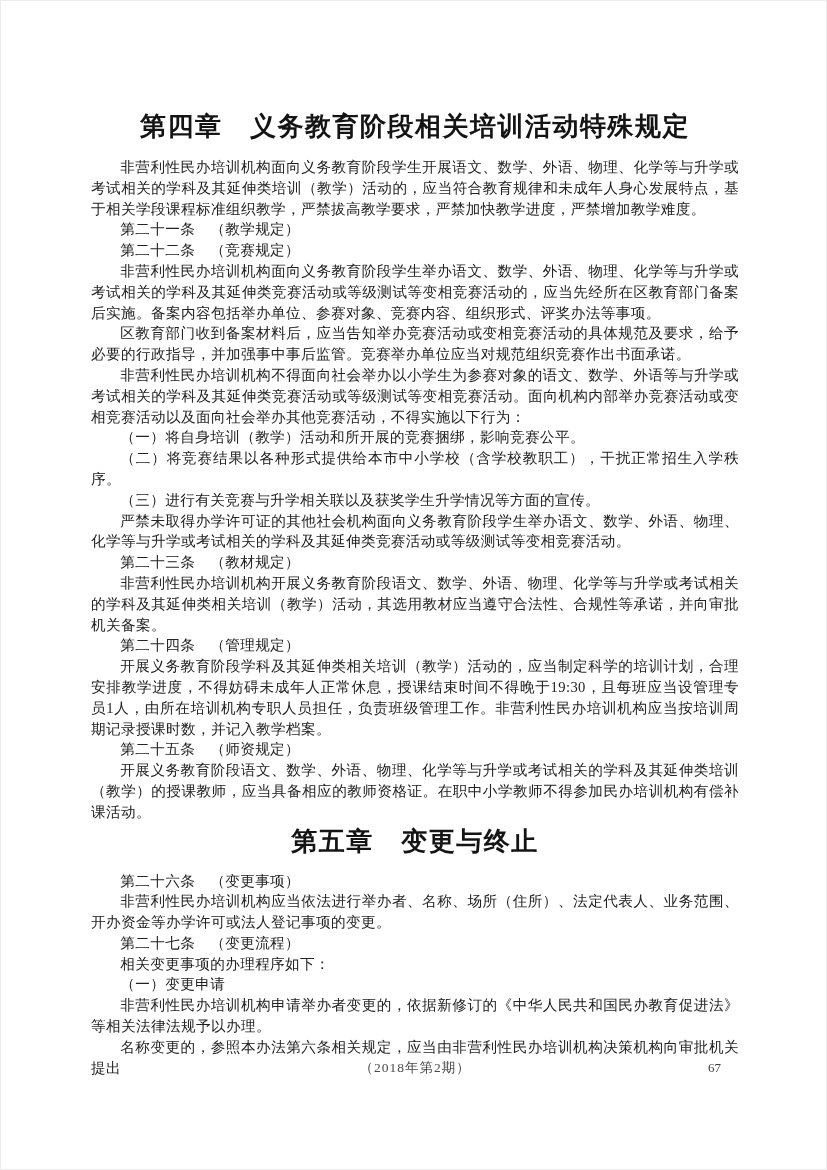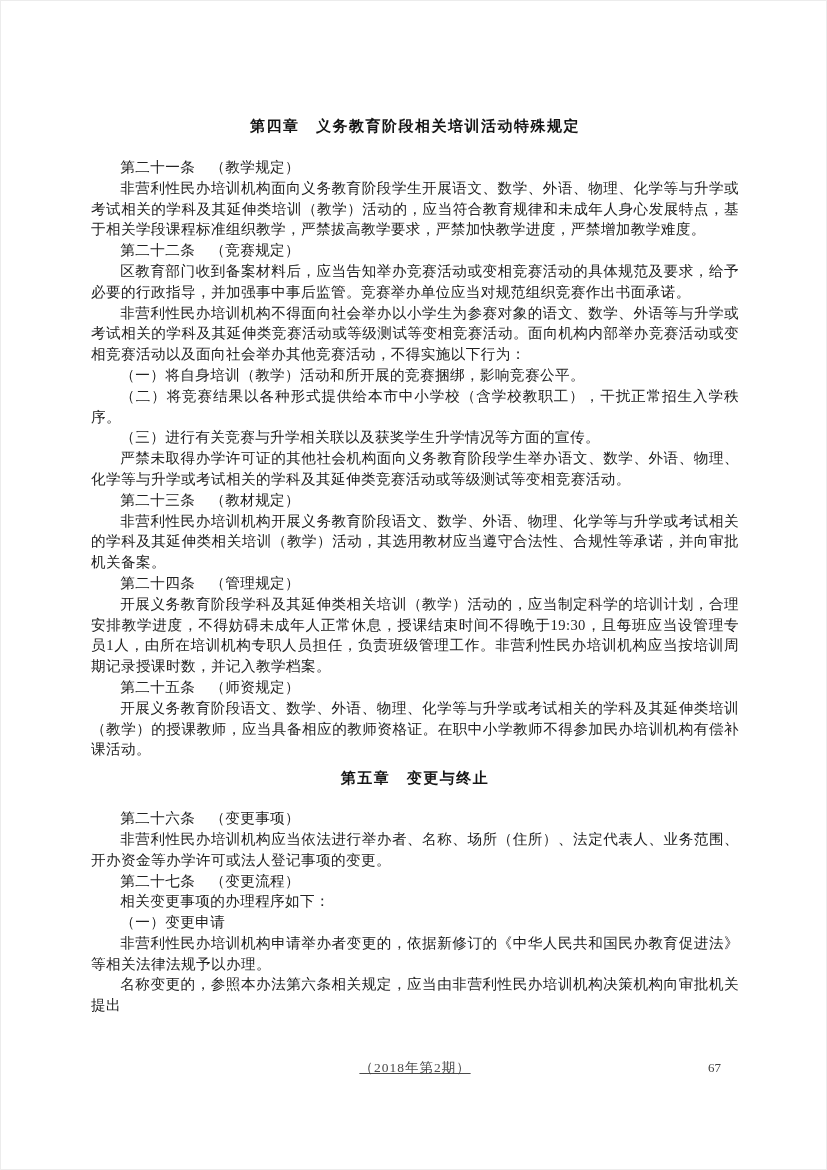--- a/index.html
+++ b/index.html
@@ -22,21 +22,21 @@
     position: absolute;
     left: 90px;
     top: 110px;
     width: 648px;
   }
   .chapter-title {
     margin: 0 0 16px 0;
     text-align: center;
     font-family: "Liberation Sans", "DejaVu Sans", sans-serif;
     font-weight: bold;
-    font-size: 15px;
+    font-size: 26px;
     letter-spacing: 1.5px;
     color: #141414;
     line-height: 30px;
   }
   .chapter-title.second {
     margin-top: 3px;
     margin-bottom: 15px;
   }
   .para {
     margin: 0;
@@ -56,41 +56,41 @@
     font-size: 13.5px;
     line-height: 22px;
     color: #4a4a4a;
   }
   .footer-issue {
     position: absolute;
     left: 0;
     right: 0;
     text-align: center;
     letter-spacing: 1px;
-    text-decoration: underline;
   }
   .footer-pagenum {
     position: absolute;
     right: 18px;
     top: 0;
     color: #404040;
     font-size: 13px;
   }
 </style>
 </head>
 <body>
 
 <div class="page">
   <div class="content">
 
     <h1 class="chapter-title">第四章　义务教育阶段相关培训活动特殊规定</h1>
 
+    <p class="para">非营利性民办培训机构面向义务教育阶段学生开展语文、数学、外语、物理、化学等与升学或考试相关的学科及其延伸类培训（教学）活动的，应当符合教育规律和未成年人身心发展特点，基于相关学段课程标准组织教学，严禁拔高教学要求，严禁加快教学进度，严禁增加教学难度。</p>
     <p class="para">第二十一条　（教学规定）</p>
-    <p class="para">非营利性民办培训机构面向义务教育阶段学生开展语文、数学、外语、物理、化学等与升学或考试相关的学科及其延伸类培训（教学）活动的，应当符合教育规律和未成年人身心发展特点，基于相关学段课程标准组织教学，严禁拔高教学要求，严禁加快教学进度，严禁增加教学难度。</p>
     <p class="para">第二十二条　（竞赛规定）</p>
+    <p class="para">非营利性民办培训机构面向义务教育阶段学生举办语文、数学、外语、物理、化学等与升学或考试相关的学科及其延伸类竞赛活动或等级测试等变相竞赛活动的，应当先经所在区教育部门备案后实施。备案内容包括举办单位、参赛对象、竞赛内容、组织形式、评奖办法等事项。</p>
     <p class="para">区教育部门收到备案材料后，应当告知举办竞赛活动或变相竞赛活动的具体规范及要求，给予必要的行政指导，并加强事中事后监管。竞赛举办单位应当对规范组织竞赛作出书面承诺。</p>
     <p class="para">非营利性民办培训机构不得面向社会举办以小学生为参赛对象的语文、数学、外语等与升学或考试相关的学科及其延伸类竞赛活动或等级测试等变相竞赛活动。面向机构内部举办竞赛活动或变相竞赛活动以及面向社会举办其他竞赛活动，不得实施以下行为：</p>
     <p class="para">（一）将自身培训（教学）活动和所开展的竞赛捆绑，影响竞赛公平。</p>
     <p class="para">（二）将竞赛结果以各种形式提供给本市中小学校（含学校教职工），干扰正常招生入学秩序。</p>
     <p class="para">（三）进行有关竞赛与升学相关联以及获奖学生升学情况等方面的宣传。</p>
     <p class="para">严禁未取得办学许可证的其他社会机构面向义务教育阶段学生举办语文、数学、外语、物理、化学等与升学或考试相关的学科及其延伸类竞赛活动或等级测试等变相竞赛活动。</p>
     <p class="para">第二十三条　（教材规定）</p>
     <p class="para">非营利性民办培训机构开展义务教育阶段语文、数学、外语、物理、化学等与升学或考试相关的学科及其延伸类相关培训（教学）活动，其选用教材应当遵守合法性、合规性等承诺，并向审批机关备案。</p>
     <p class="para">第二十四条　（管理规定）</p>
     <p class="para">开展义务教育阶段学科及其延伸类相关培训（教学）活动的，应当制定科学的培训计划，合理安排教学进度，不得妨碍未成年人正常休息，授课结束时间不得晚于19:30，且每班应当设管理专员1人，由所在培训机构专职人员担任，负责班级管理工作。非营利性民办培训机构应当按培训周期记录授课时数，并记入教学档案。</p>

